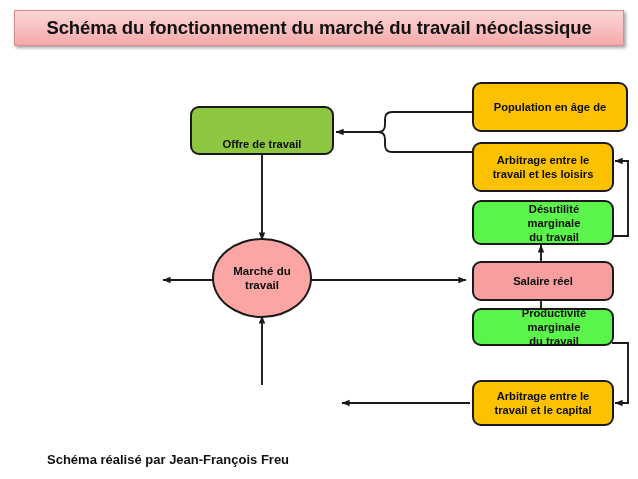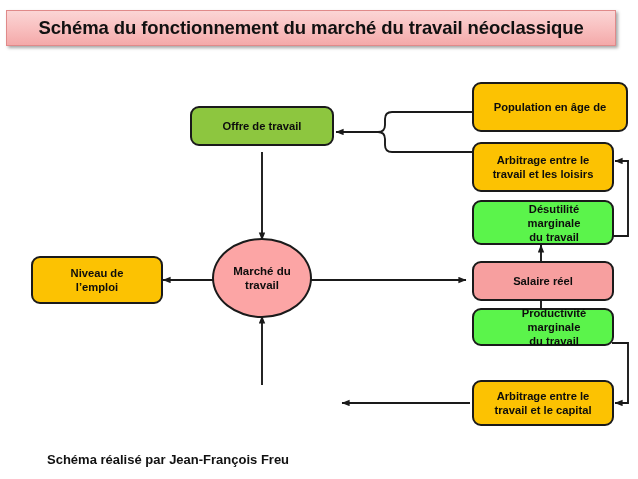--- a/index.html
+++ b/index.html
@@ -12,21 +12,21 @@
   }
   #page {
     position: relative;
     width: 638px; height: 479px;
     background: #ffffff;
   }
 
   
   #title-banner {
     position: absolute;
-    left: 6px; top: 10px;
+    left: 14px; top: 10px;
     width: 610px; height: 36px;
     background: linear-gradient(to bottom, #fbd5d5 0%, #f9c2c2 45%, #f4a9a9 100%);
     border: 1px solid #e08a8a;
     box-shadow: 2px 2px 3px rgba(0,0,0,0.35);
     display: flex;
     align-items: center;
     justify-content: center;
   }
   #title-text {
     font-size: 18.5px;
@@ -117,40 +117,34 @@
 
       <path d="M612,236 L628,236 L628,161 L615,161" marker-end="url(#ah)"></path>
 
       <path d="M612,343 L628,343 L628,403 L615,403" marker-end="url(#ah)"></path>
 
       <path d="M470,403 L342,403" marker-end="url(#ah)"></path>
 
     </g>
   </svg>
 
-  <div class="node rounded c-olive" style="left:190px; top:106px; width:144px; height:40px;">
+  <div class="node rounded c-olive" style="left:190px; top:106px; width:144px; height:49px;align-items:flex-end;">
     <div>
       <span>Offre de travail</span>
     </div>
   </div>
 
   <div class="node ellipse c-red" style="left:212px; top:238px; width:100px; height:80px;">
     <div>
       <span>Marché du</span>
       <span>travail</span>
     </div>
   </div>
 
 
-  <div class="node rounded c-gold" style="left:31px; top:256px; width:132px; height:48px;">
-    <div>
-      <span>Niveau de</span>
-      <span>l’emploi</span>
-    </div>
-  </div>
 
   <div class="node rounded c-gold" style="left:472px; top:82px; width:156px; height:50px;">
     <div>
       <span>Population en âge de</span>
     </div>
   </div>
 
   <div class="node rounded c-gold" style="left:472px; top:142px; width:142px; height:50px;">
     <div>
       <span>Arbitrage entre le</span>

